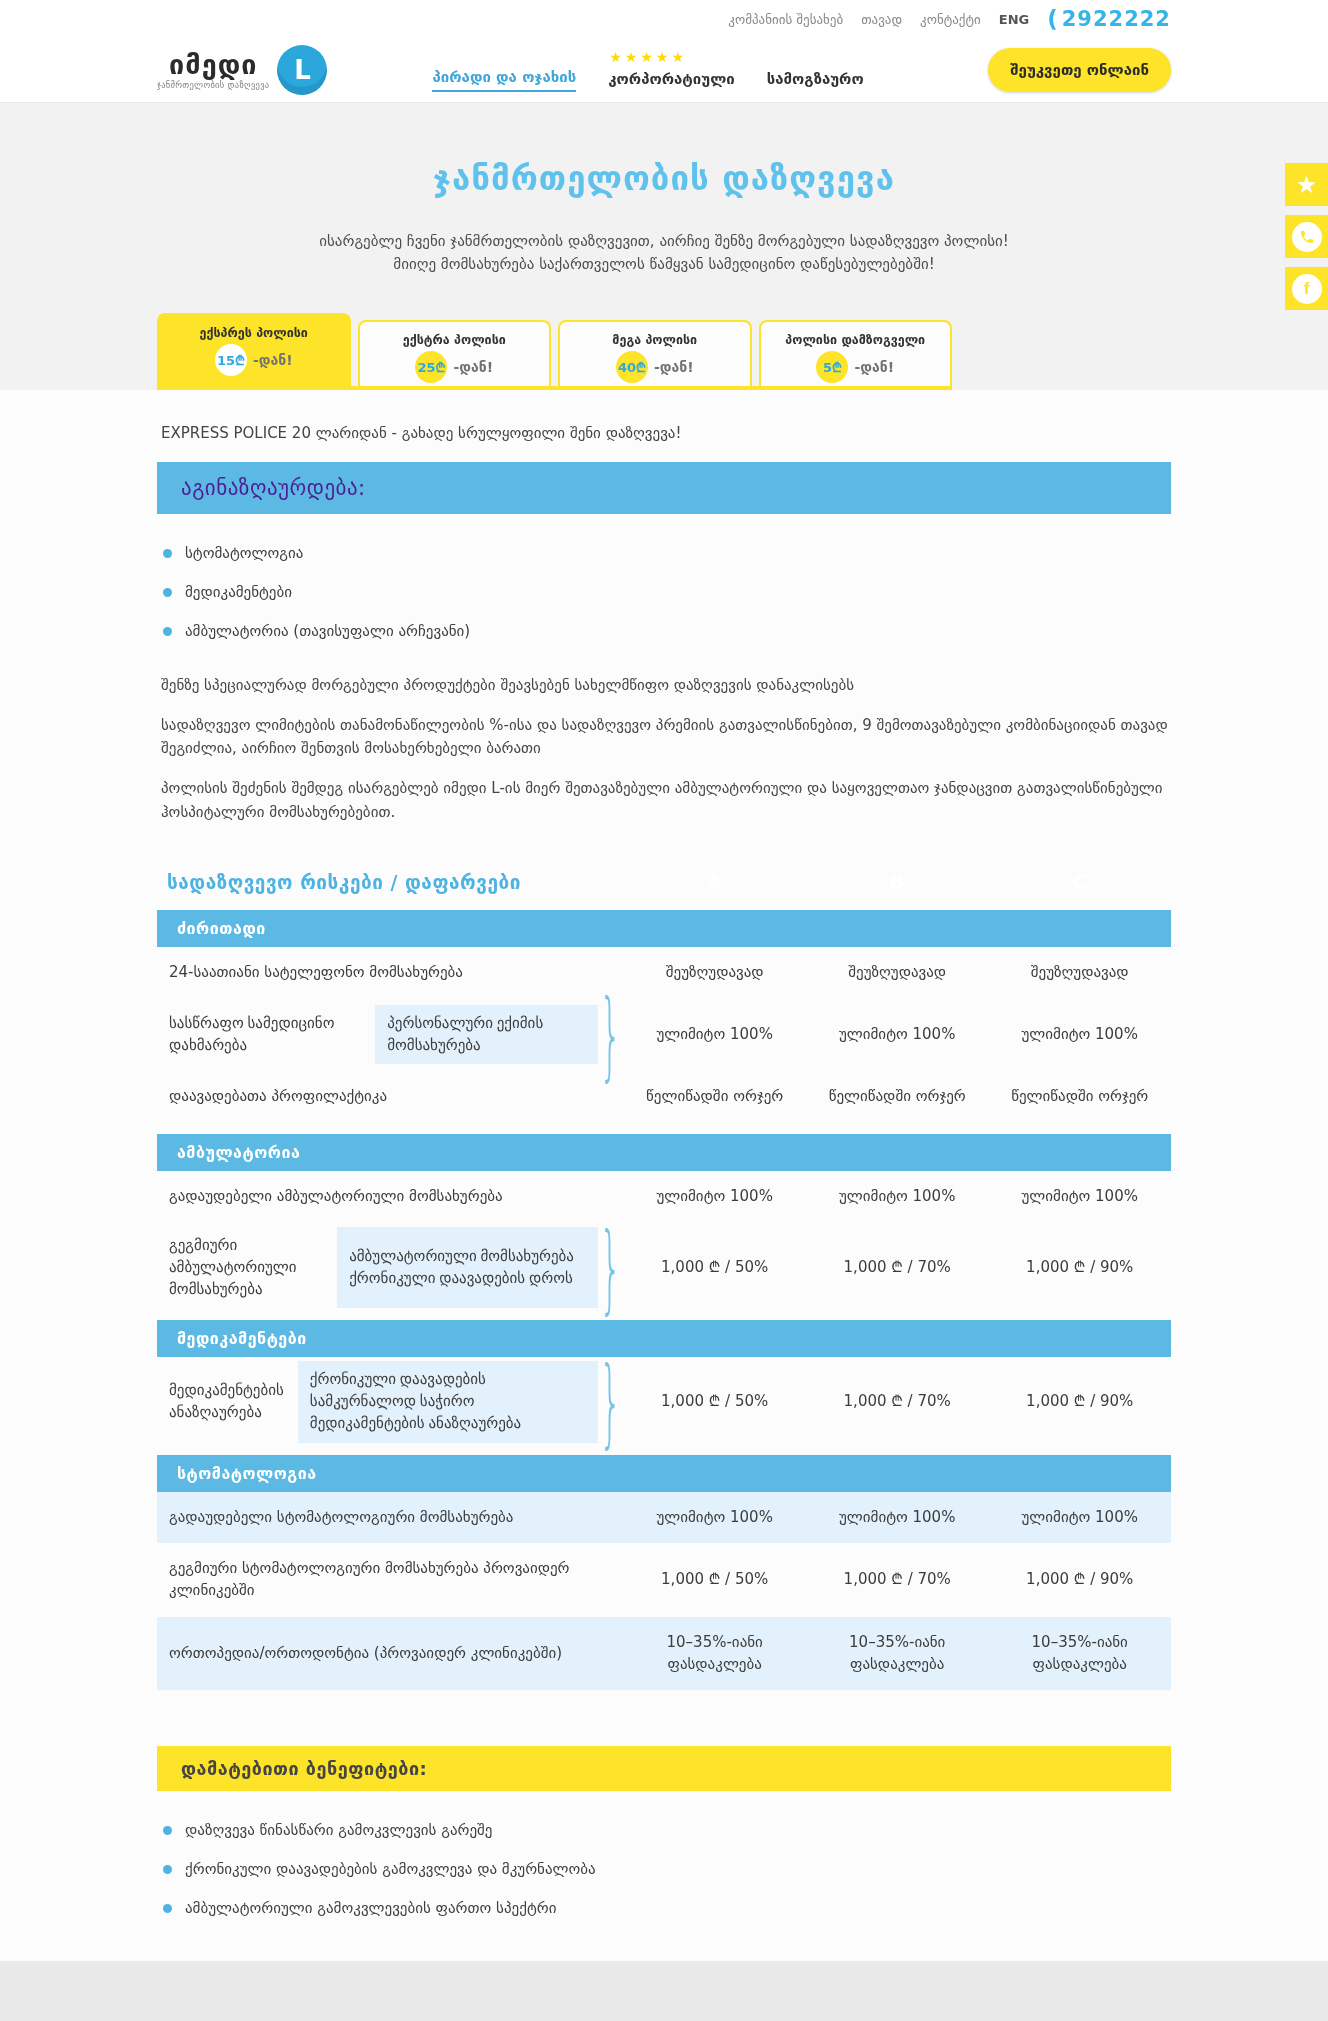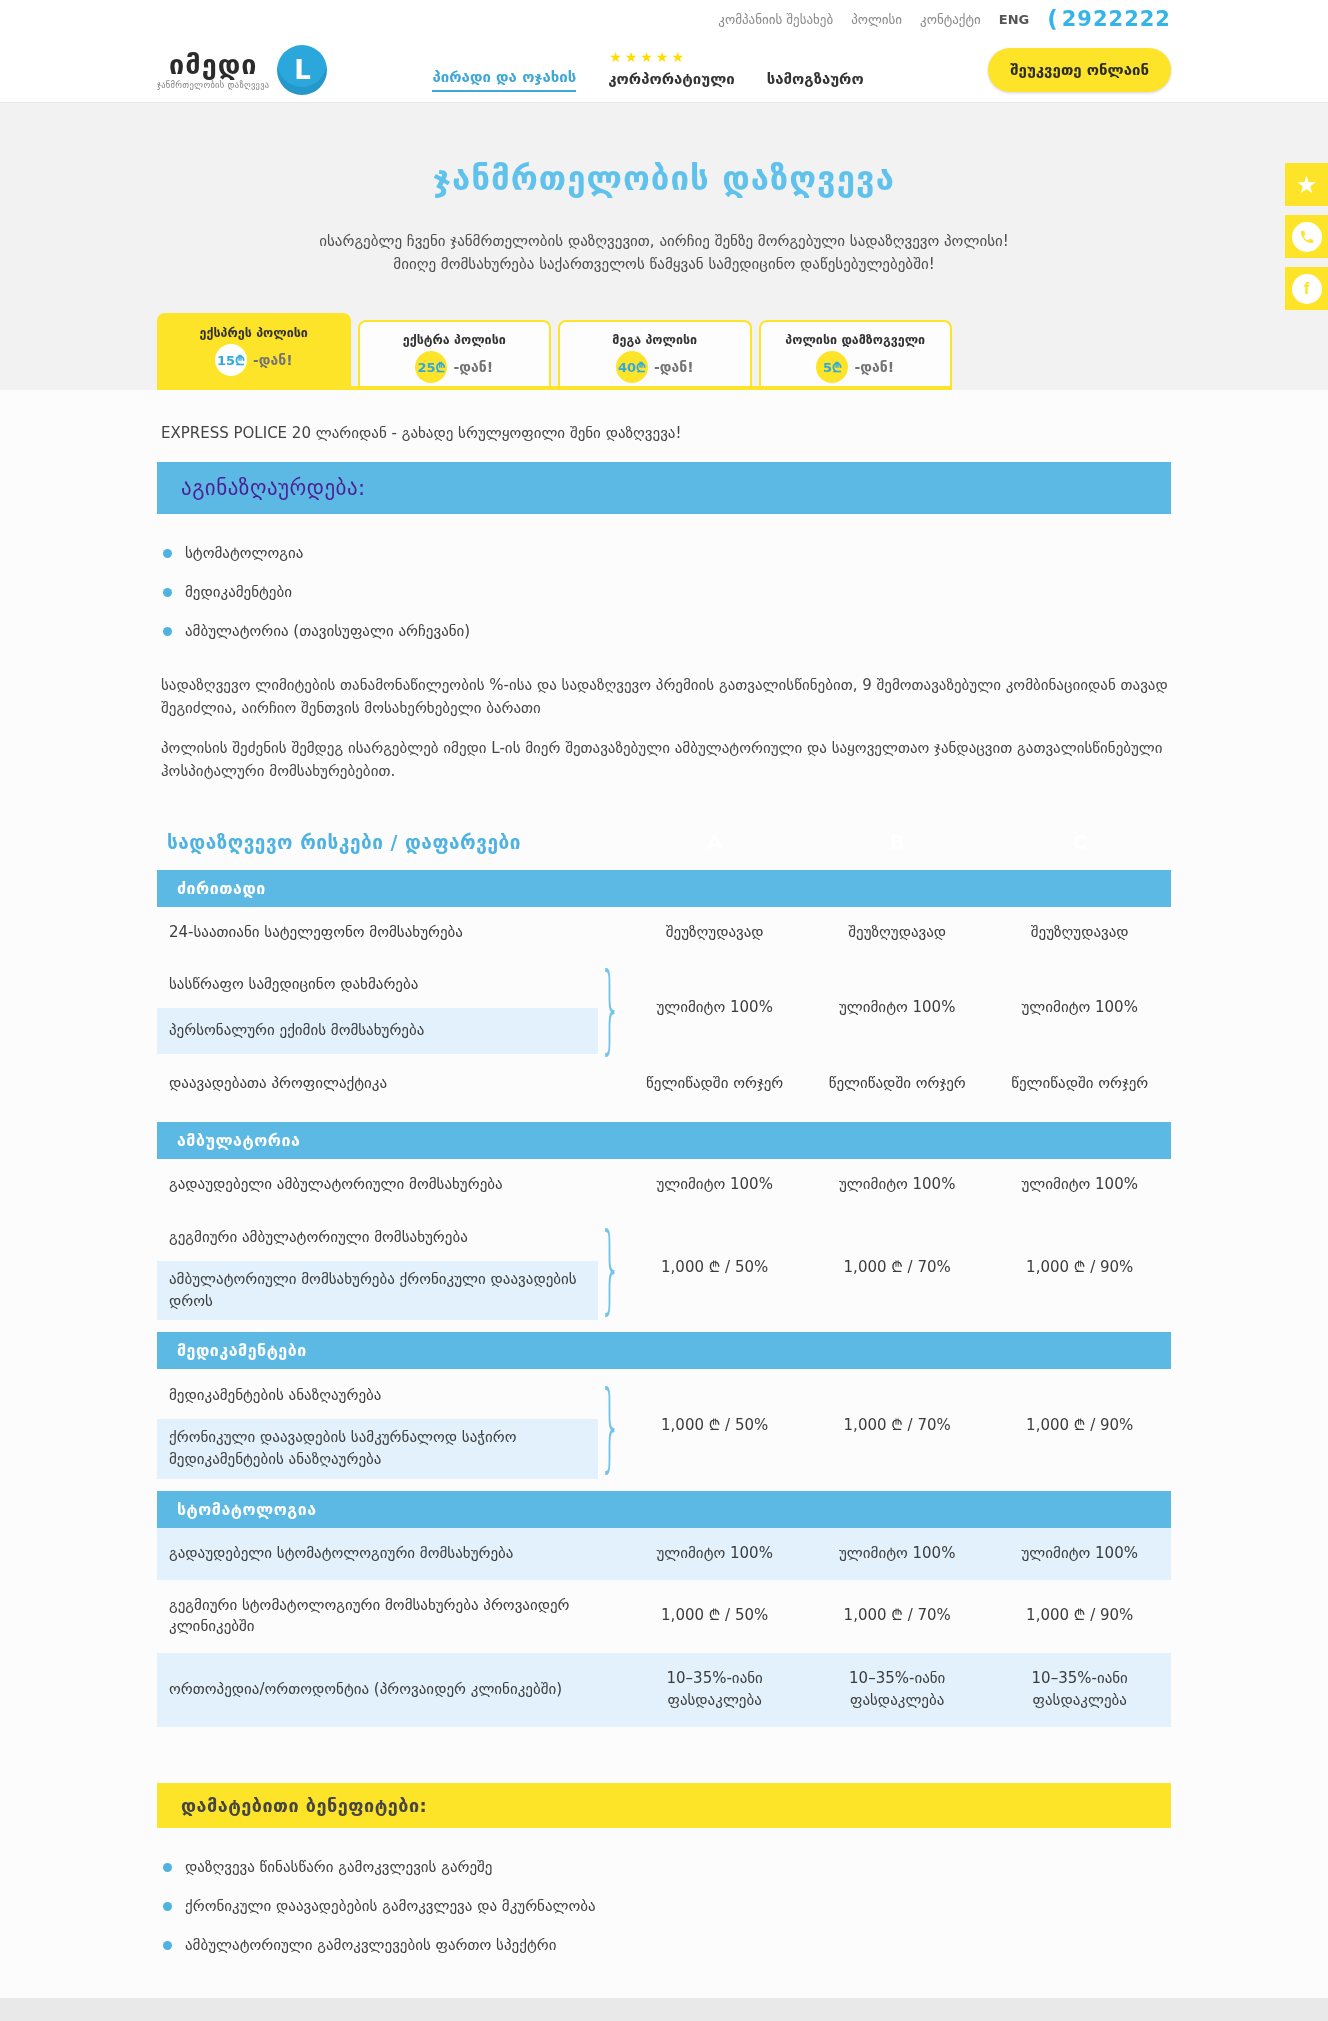--- a/index.html
+++ b/index.html
@@ -66,21 +66,21 @@
   .table-head { display:flex; align-items:center; margin-bottom:16px; }
   .table-title { width:46%; font-size:19px; font-weight:bold; color:#4fb3e2; padding-left:10px; letter-spacing:0.5px; }
   .col-letter { width:18%; text-align:center; font-size:20px; font-weight:bold; color:#ffffff; }
   .band { background:#5cb9e4; color:#fff; font-size:16px; font-weight:bold; padding:9px 20px; letter-spacing:0.5px; margin-top:12px; }
   .trow { display:flex; align-items:center; }
   .trow.simple { padding:15px 0; }
   .trow.stripe-full { background:#e2f1fb; }
   .tlabel { width:46%; font-size:15px; color:#3c3c3c; padding-left:12px; padding-right:14px; line-height:1.45; }
   .tval { width:18%; text-align:center; font-size:15px; color:#3c3c3c; line-height:1.45; padding:0 14px; }
   .tgroup { display:flex; align-items:center; margin:4px 0; }
-  .tlabelcol { width:43.5%; display:flex; flex-direction:column; }
+  .tlabelcol { width:43.5%; display:flex; flex-direction:row;font-family:Liberation Serif, serif; }
   .glabel { min-height:46px; display:flex; align-items:center; font-size:15px; color:#3c3c3c; padding:8px 14px 8px 12px; line-height:1.45; }
   .glabel.stripe { background:#e2f1fb; }
   .bracecol { width:2.5%; display:flex; align-items:center; justify-content:center; color:#73c4ea; }
   .bracecol::before { content:"}"; font-size:64px; font-weight:200; transform:scaleX(0.55) scaleY(1.5); line-height:1; }
 
   
   .banner-yellow { margin-top:56px; background:#fde428; color:#454545; font-size:18px; font-weight:bold; padding:12px 24px; letter-spacing:0.5px; }
 
   
   .side-buttons { position:absolute; top:163px; right:0; display:flex; flex-direction:column; gap:9px; }
@@ -90,21 +90,21 @@
   .side-disc .f { color:#fde428; font-weight:bold; font-size:17px; line-height:1; }
 </style>
 </head>
 <body>
 
 <div class="page">
 
   <div class="topbar">
     <div class="topbar-inner">
       <a class="top-link">კომპანიის შესახებ</a>
-      <a class="top-link">პოლისი</a>
+      <a class="top-link">თავად</a>
       <a class="top-link">კონტაქტი</a>
       <span class="lang">ENG</span>
       <span class="phone">
         <span class="phone-paren">(</span>
         <span class="phone-num">2922222</span>
       </span>
     </div>
   </div>
 
   <header class="header">
@@ -194,20 +194,21 @@
         <li>
             <span class="dot"></span>
             <span class="bullet-text">მედიკამენტები</span>
           </li>
         <li>
             <span class="dot"></span>
             <span class="bullet-text">ამბულატორია (თავისუფალი არჩევანი)</span>
           </li>
       </ul>
 
+      <p class="para">შენზე სპეციალურად მორგებული პროდუქტები შეავსებენ სახელმწიფო დაზღვევის დანაკლისებს</p>
       <p class="para">სადაზღვევო ლიმიტების თანამონაწილეობის %-ისა და სადაზღვევო პრემიის გათვალისწინებით, 9 შემოთავაზებული კომბინაციიდან თავად შეგიძლია, აირჩიო შენთვის მოსახერხებელი ბარათი</p>
       <p class="para">პოლისის შეძენის შემდეგ ისარგებლებ იმედი L-ის მიერ შეთავაზებული ამბულატორიული და საყოველთაო ჯანდაცვით გათვალისწინებული ჰოსპიტალური მომსახურებებით.</p>
 
       <div class="table">
         <div class="table-head">
           <div class="table-title">სადაზღვევო რისკები / დაფარვები</div>
           <div class="col-letter">A</div>
           <div class="col-letter">B</div>
           <div class="col-letter">C</div>
         </div>

